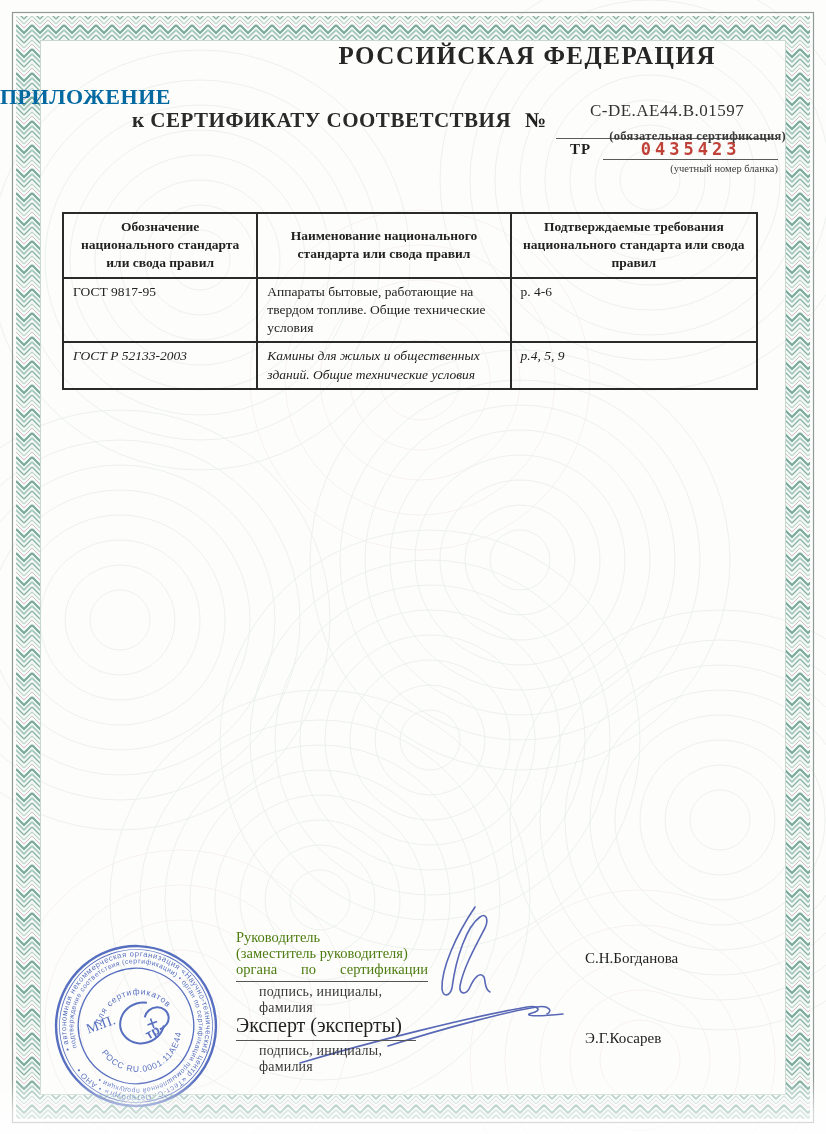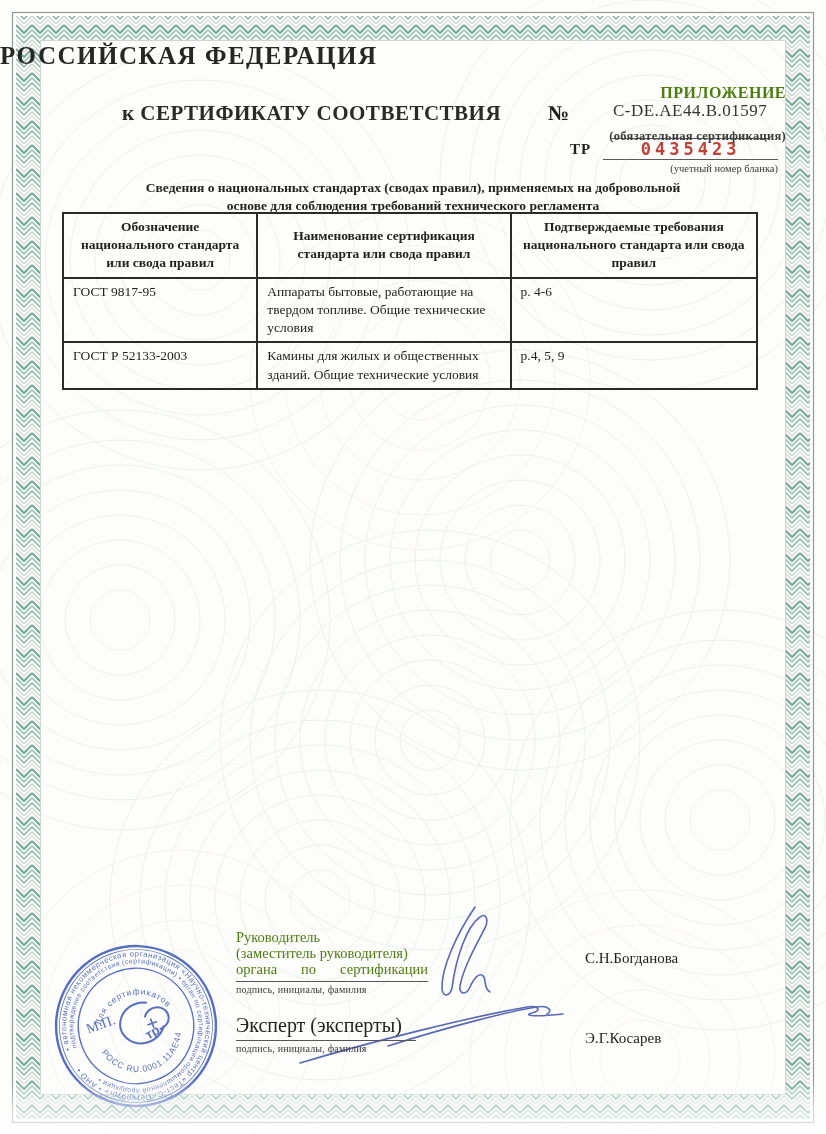--- a/index.html
+++ b/index.html
@@ -7,30 +7,30 @@
     position:relative;width:826px;height:1134px;overflow:hidden;
     background:#fdfdfc;
     font-family:"Liberation Serif", serif;
     color:#1f1f1f;
   }
   .layer{position:absolute;left:0;top:0;pointer-events:none;}
   
   .watermark{opacity:0.55;}
   
   .country-title{
-    position:absolute;top:42px;left:0;width:716px;text-align:left;
+    position:absolute;top:42px;left:0;width:716px;text-align:right;
     font-size:25px;font-weight:bold;letter-spacing:1.5px;color:#262626;
   }
   .appendix-title{
-    position:absolute;top:84px;left:0;width:786px;text-align:right;
-    font-size:16px;font-weight:bold;letter-spacing:0.5px;color:#4d7c0f;
+    position:absolute;top:84px;left:0;width:786px;text-align:left;
+    font-size:22px;font-weight:bold;letter-spacing:0.5px;color:#0369a1;
   }
   .cert-row{
-    position:absolute;top:101px;left:122px;width:646px;
-    display:flex;align-items:flex-start;gap:33px;
+    position:absolute;top:101px;left:132px;width:646px;
+    display:flex;align-items:center;
   }
   .cert-label{font-size:21px;font-weight:bold;letter-spacing:0.5px;white-space:nowrap;color:#2a2a2a;}
   .num-sign{font-size:21px;font-weight:bold;margin-left:14px;}
   .cert-number-wrap{
     flex:1;margin-left:10px;border-bottom:1px solid #5a5a5a;
     text-align:center;padding-bottom:17px;
   }
   .cert-number{font-size:17px;letter-spacing:0.5px;color:#333;}
   .cert-note{
     position:absolute;top:129px;left:0;width:786px;text-align:right;
@@ -61,28 +61,28 @@
   }
   .std-table th,.std-table td{
     border:2px solid #2a2a2a;padding:4px 9px;line-height:1.35;
   }
   .std-table th{font-weight:bold;text-align:center;vertical-align:middle;height:46px;}
   .std-table td{text-align:left;vertical-align:top;}
   .col-designation{width:28%;}
   .col-name{width:36.5%;}
   .col-req{width:35.5%;}
   .row-tall td{height:52px;}
-  .row-short td{height:34px;}
+  .row-short td{height:34px;font-style:italic;}
   
   .role-block{position:absolute;left:236px;width:192px;}
   .role-head{top:929px;}
   .role-lines{font-size:14.5px;line-height:1.12;color:#4d7c0f;}
   .role-justify{text-align:justify;text-align-last:justify;}
   .sig-rule{border-bottom:1px solid #555;margin-top:3px;}
-  .sig-caption{font-size:10px;color:#3a3a3a;margin-top:2px;letter-spacing:0.2px;}
+  .sig-caption{font-size:14px;color:#3a3a3a;margin-top:2px;letter-spacing:0.2px;margin-left:23px;}
   .role-expert{top:1014px;width:180px;}
   .expert-label{font-size:20px;color:#222;}
   .sig-name{position:absolute;font-size:15px;color:#222;}
   .name-head{left:585px;top:950px;}
   .name-expert{left:585px;top:1010px;margin-top:20px;}
   .stamp{position:absolute;left:50px;top:940px;width:172px;height:172px;opacity:0.85;}
   .sign-svg{position:absolute;left:270px;top:895px;width:320px;height:185px;}
   .fade-bottom{
     position:absolute;left:0;top:1078px;width:826px;height:56px;
     background:linear-gradient(to bottom, rgba(255,255,255,0) 0%, rgba(255,255,255,0.6) 60%, rgba(255,255,255,0.65) 100%);
@@ -156,30 +156,26 @@
   <div class="cert-note">(обязательная сертификация)</div>
 
   <div class="tr-block">
     <span class="tr-label">ТР</span>
     <span class="blank-wrap">
       <span class="blank-number">0435423</span>
     </span>
   </div>
   <div class="blank-note">(учетный номер бланка)</div>
 
-  <div class="intro">
-    <div>Сведения о национальных стандартах (сводах правил), применяемых на добровольной</div>
-    <div>основе для соблюдения требований технического регламента</div>
-  </div>
 
   <table class="std-table">
     <thead>
       <tr>
         <th class="col-designation">Обозначение национального стандарта или свода правил</th>
-        <th class="col-name">Наименование сертификация стандарта или свода правил</th>
+        <th class="col-name">Наименование национального стандарта или свода правил</th>
         <th class="col-req">Подтверждаемые требования национального стандарта или свода правил</th>
       </tr>
     </thead>
     <tbody>
       <tr class="row-tall">
         <td>ГОСТ 9817-95</td>
         <td>Аппараты бытовые, работающие на твердом топливе. Общие технические условия</td>
         <td>р. 4-6</td>
       </tr>
       <tr class="row-short">

